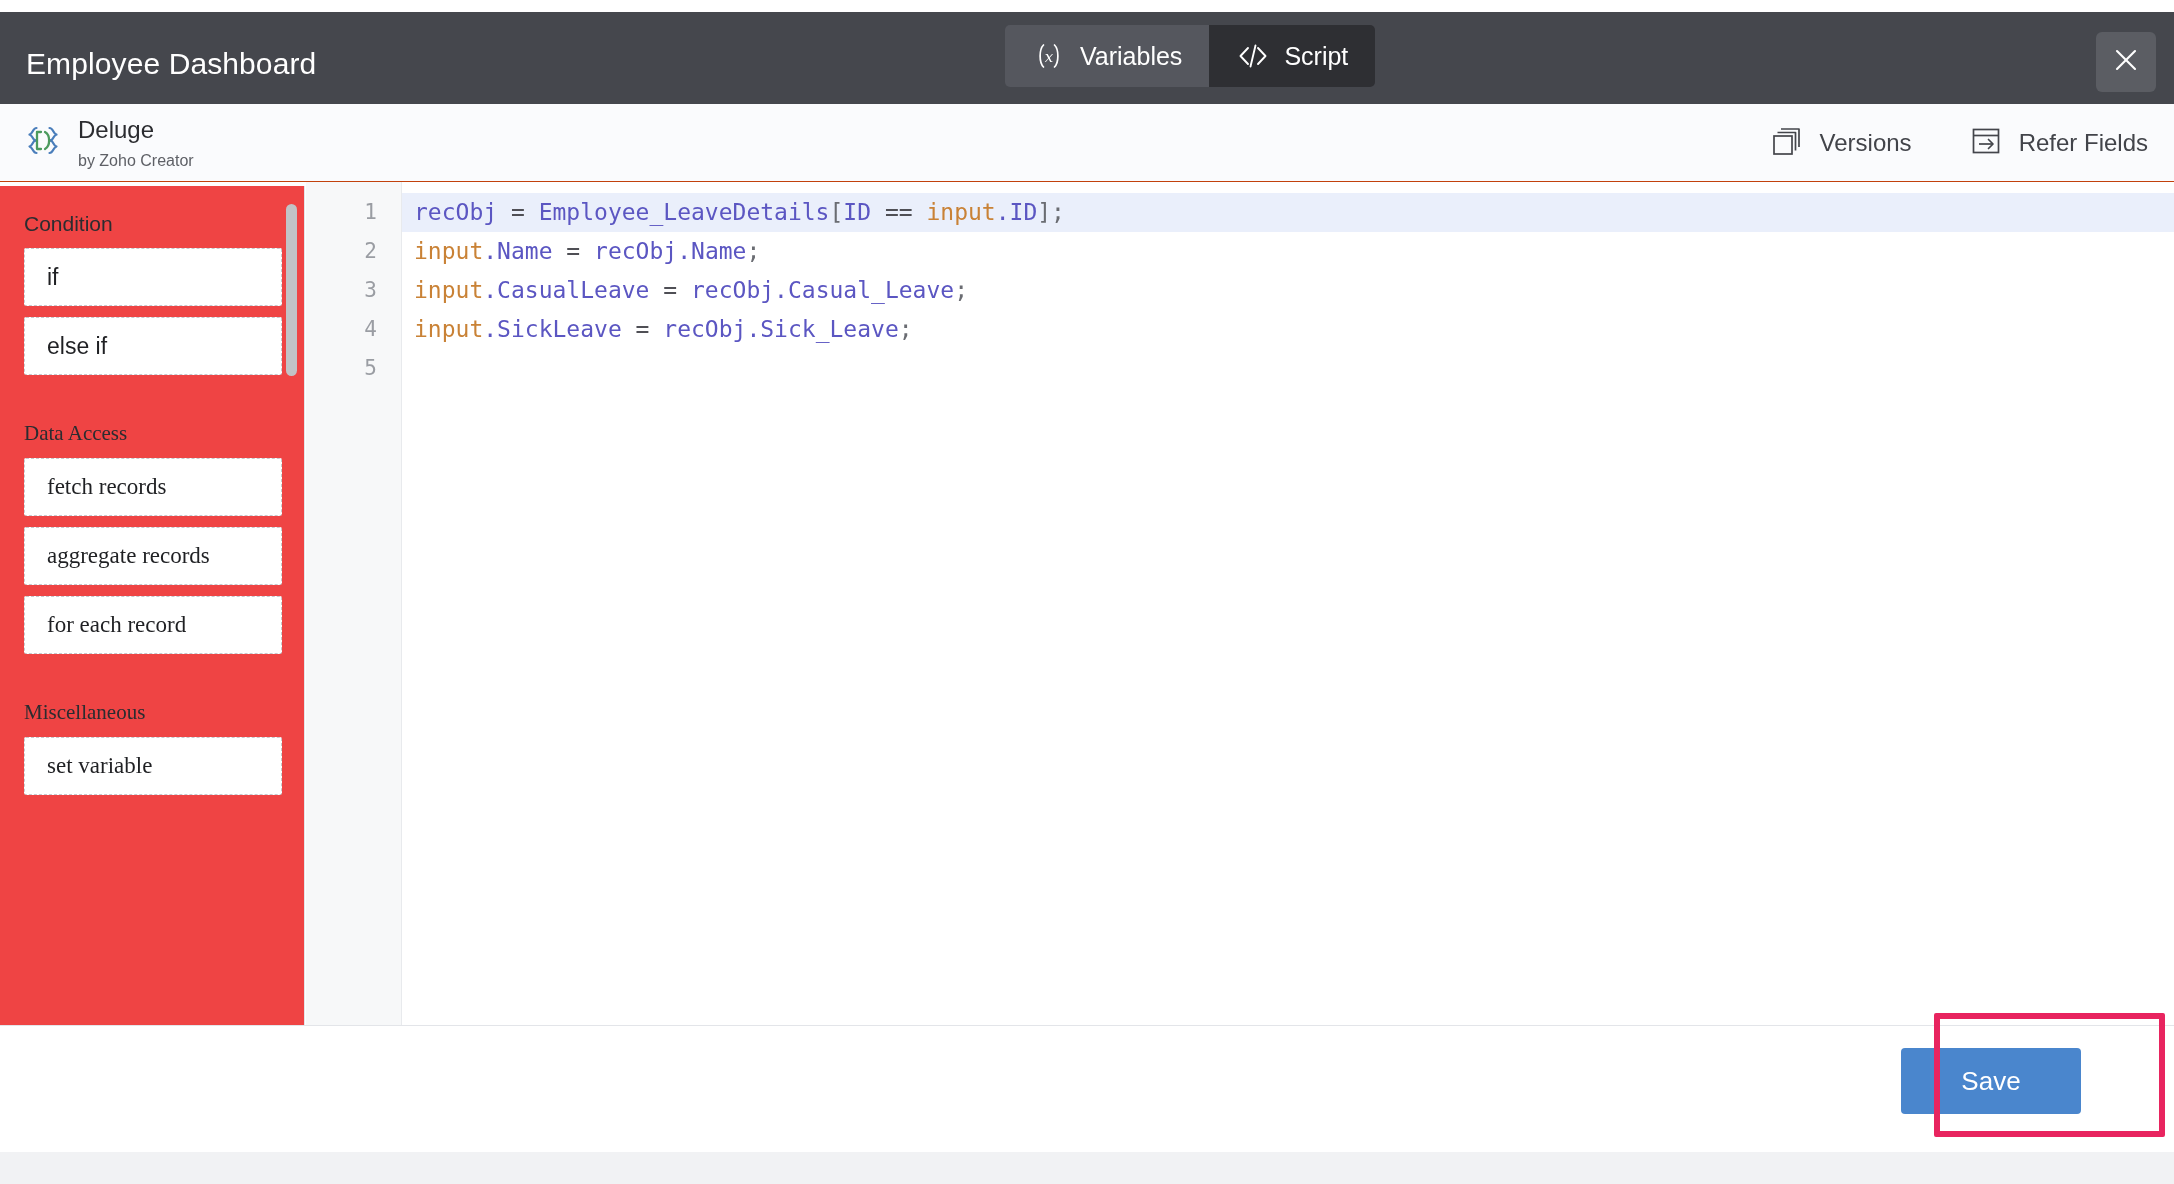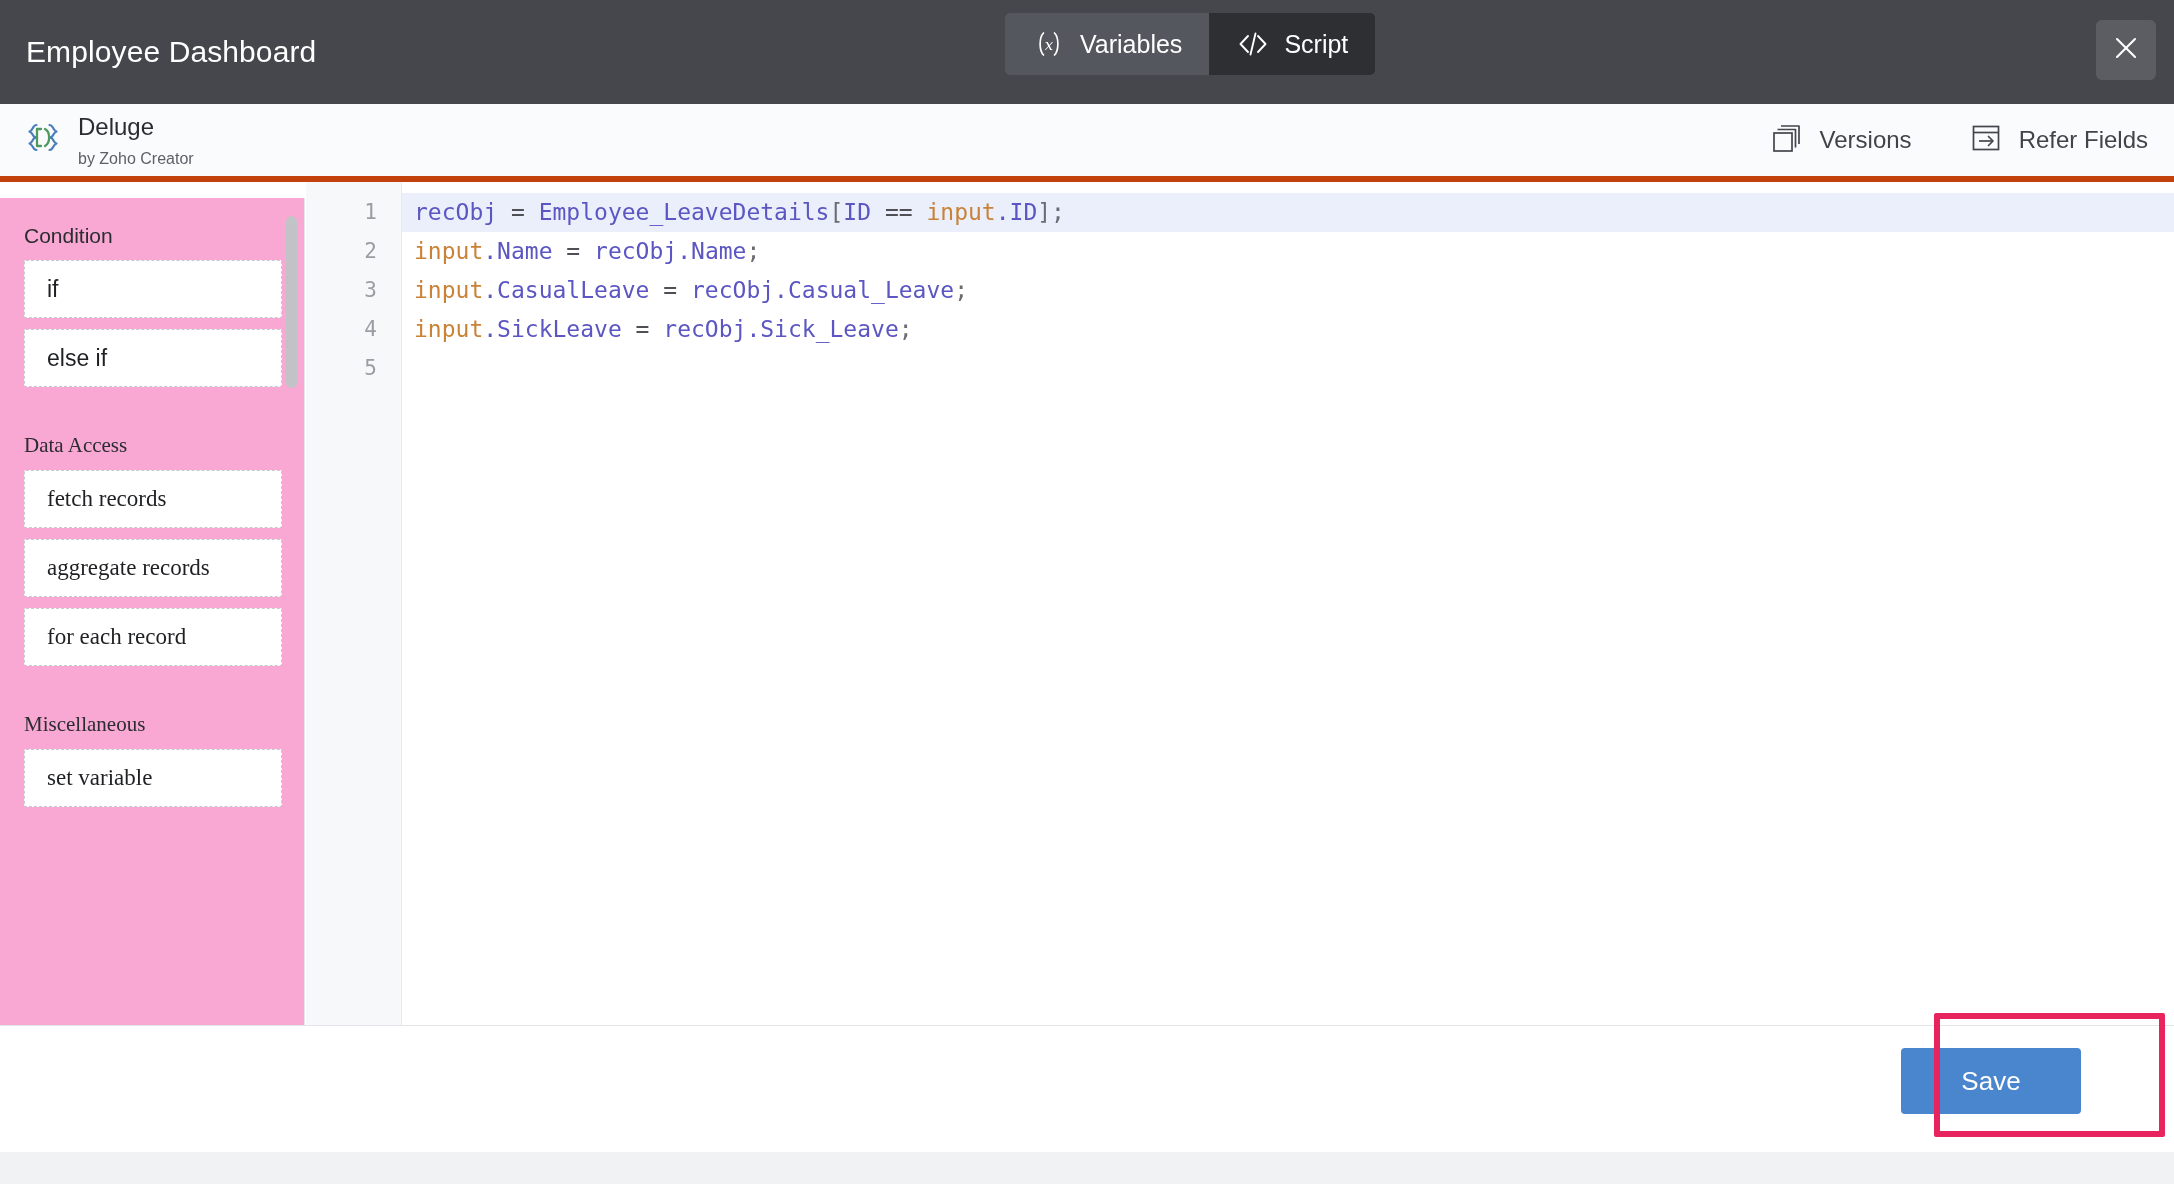--- a/index.html
+++ b/index.html
@@ -7,21 +7,21 @@
     width: 2174px;
     height: 1184px;
     overflow: hidden;
     font-family: "Liberation Sans", sans-serif;
     background: #ffffff;
   }
 
   
   .topbar {
     position: absolute;
-    left: 0; top: 0;
+    left: 0; top: 12px;
     width: 2174px; height: 104px;
     background: #45474d;
     display: flex;
     align-items: center;
   }
   .app-title {
     position: absolute;
     left: 26px; top: 50%;
     transform: translateY(-50%);
     font-size: 30px;
@@ -69,21 +69,21 @@
     justify-content: center;
     cursor: pointer;
   }
 
   
   .subbar {
     position: absolute;
     left: 0; top: 104px;
     width: 2174px; height: 78px;
     background: #fafbfd;
-    border-bottom: 6px solid #c2410c;
+    border-bottom: 1px solid #c2410c;
   }
   .brand {
     position: absolute;
     left: 22px; top: 50%;
     transform: translateY(-50%);
     display: flex;
     align-items: center;
     gap: 14px;
   }
   .brand-text { line-height: 1.15; }
@@ -122,23 +122,23 @@
   .workarea {
     position: absolute;
     left: 0; top: 182px;
     width: 2174px; height: 843px;
     background: #ffffff;
   }
 
   
   .snippets {
     position: absolute;
-    left: 0; top: 16px;
+    left: 0; top: 4px;
     width: 305px; height: 843px;
-    background: #f9a8d4;
+    background: #ef4444;
     border-right: 1px solid #e3e5e9;
     overflow: hidden;
     padding: 26px 0 0 0;
   }
   .snip-group-title {
     font-size: 21px;
     color: #2b2c30;
     font-weight: 400;
     margin: 0 0 12px 24px;
   }

